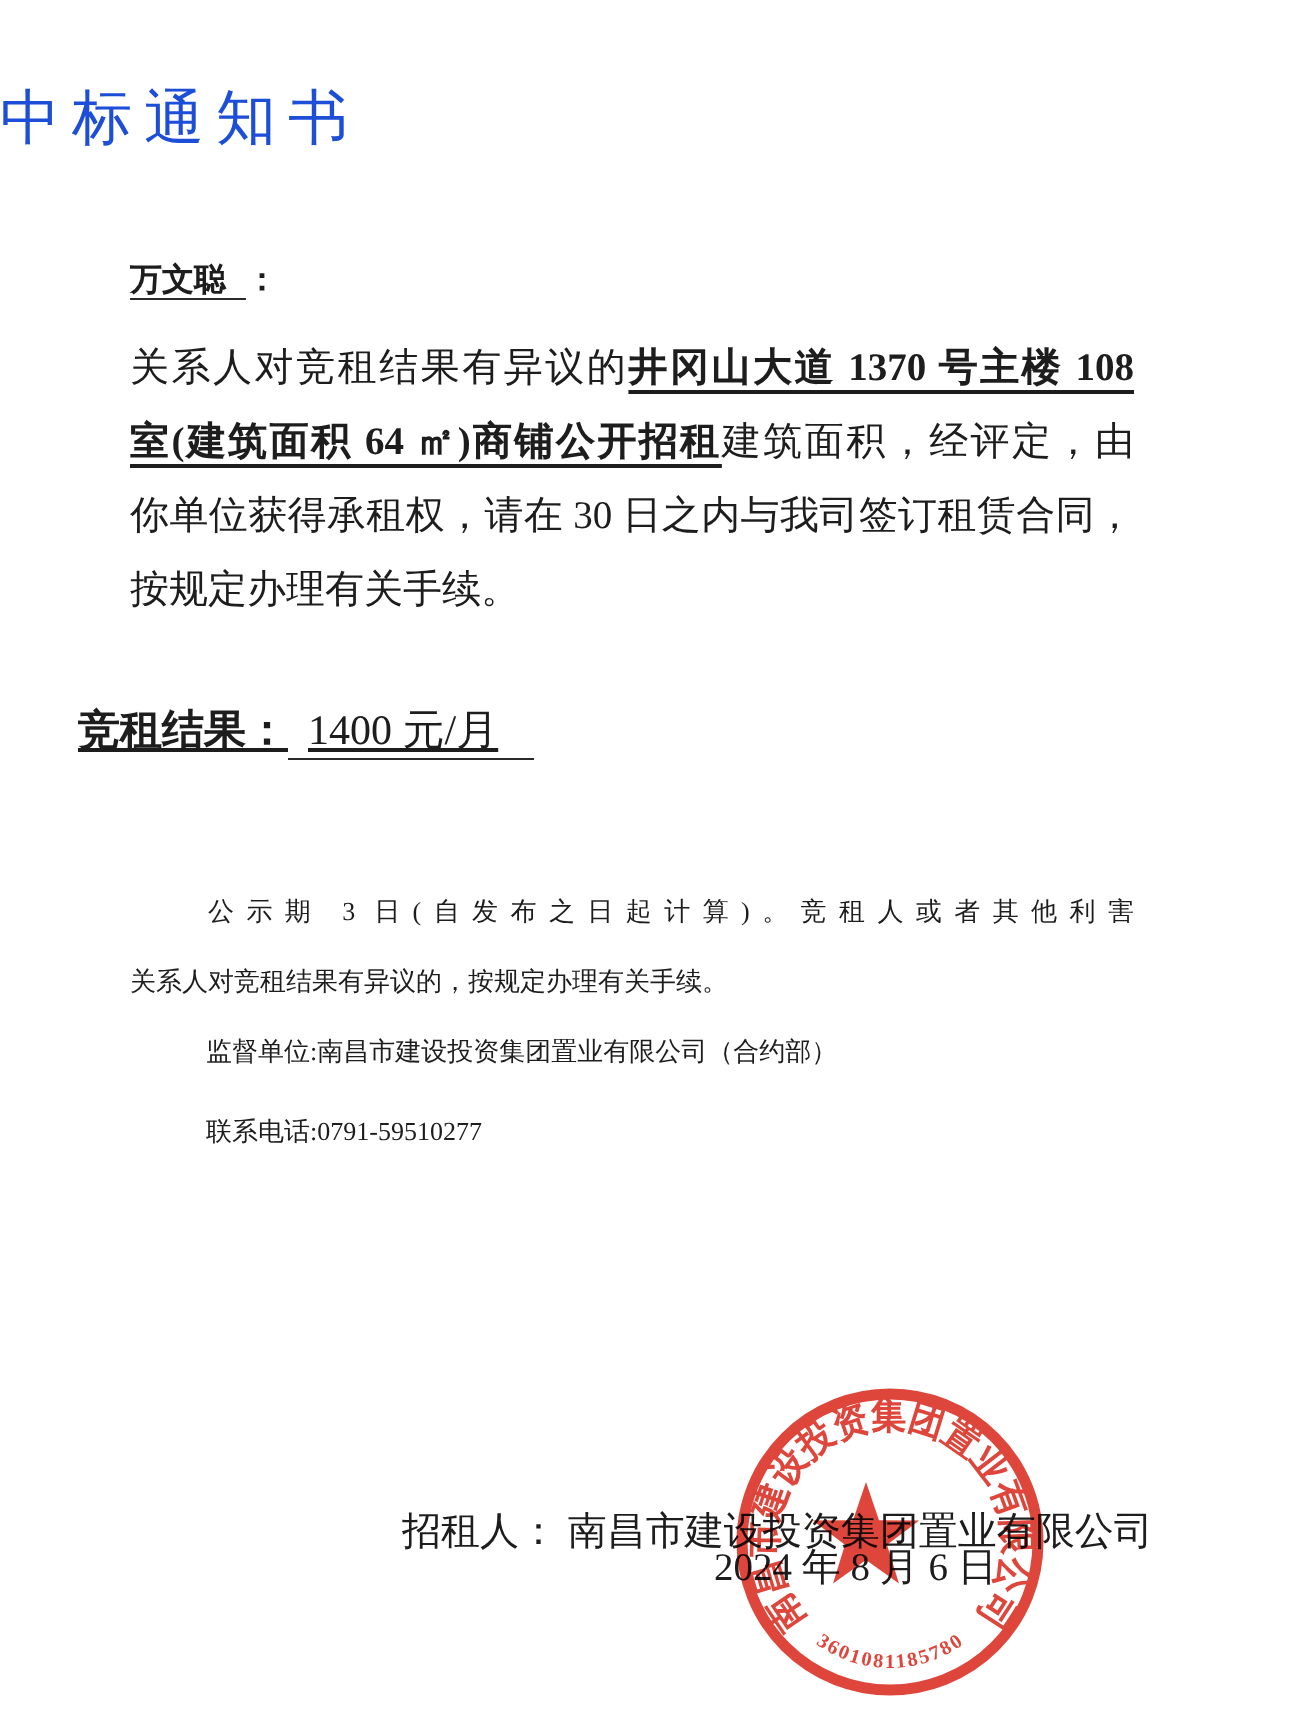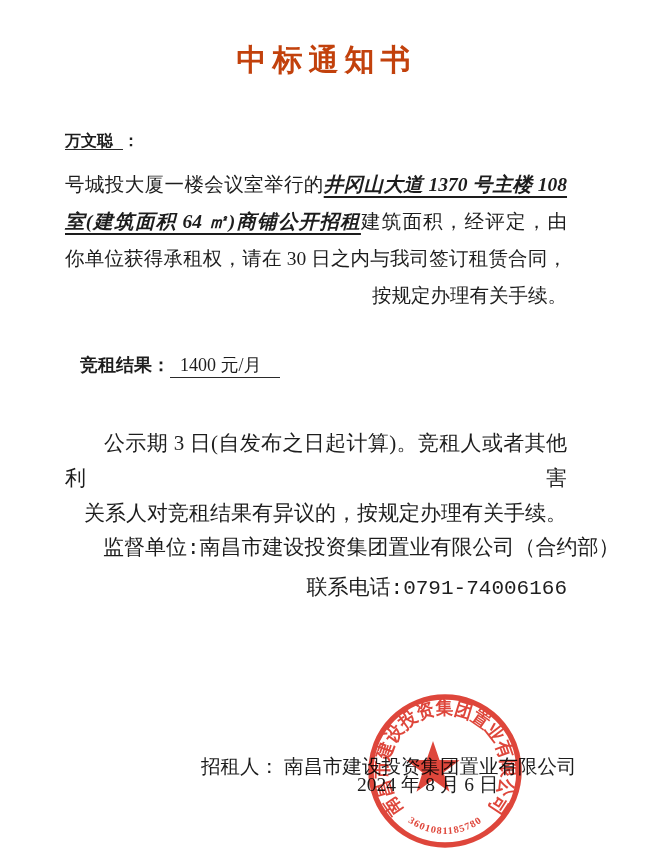--- a/index.html
+++ b/index.html
@@ -9,66 +9,65 @@
     height: 863px;
     background: #ffffff;
     overflow: hidden;
     font-family: "Liberation Serif", "DejaVu Serif", serif;
     color: #1d1d1d;
   }
   .title {
     padding-top: 42px;
     font-size: 30px;
     line-height: 36px;
-    font-weight: bold;
-    text-align: center;
+    font-weight: normal;
     letter-spacing: 6px;
-    color: #c2410c;
+    color: #1d4ed8;
   }
   .salutation {
     margin: 50px 0 0 65px;
     font-size: 16px;
     line-height: 26px;
     font-weight: bold;
   }
   .salutation .name {
     border-bottom: 1.6px solid #2a2a2a;
     padding-right: 10px;
   }
   .bodyblock {
     margin: 12px 65px 0 65px;
     width: 502px;
     font-size: 19.5px;
     line-height: 37px;
   }
-  .line { white-space: nowrap; text-align: right; }
+  .line { white-space: nowrap; }
   .j { text-align: justify; text-align-last: justify; white-space: normal; }
   .indent { text-indent: 39px; }
-  .indent2 { padding-left: 38px; font-family: Liberation Mono, monospace; }
+  .indent2 { padding-left: 38px; }
   .em {
     font-weight: bold;
     text-decoration: underline;
     text-decoration-thickness: 1.6px;
     text-underline-offset: 5px;
-    font-style: italic;
   }
   .result {
-    margin: 36px 0 0 80px;
-    font-size: 18px;
+    margin: 36px 0 0 39px;
+    font-size: 21px;
     line-height: 30px;
+    text-decoration: underline;
   }
   .result .label { font-weight: bold; }
   .result .value {
     border-bottom: 1.6px solid #2a2a2a;
     padding: 0 18px 2px 10px;
   }
   .notice {
-    margin: 46px 65px 0 65px;
+    margin: 58px 65px 0 65px;
     width: 502px;
-    font-size: 21px;
+    font-size: 13px;
     line-height: 35px;
   }
   .notice .phone-line { margin-top: 5px; }
   .sig-lessor {
     position: absolute;
     left: 201px;
     top: 754px;
     font-size: 19.5px;
     line-height: 26px;
   }
@@ -101,35 +100,35 @@
 
 <div class="page">
 
   <div class="title">中标通知书</div>
 
   <div class="salutation">
     <span class="name">万文聪</span><span>：</span>
   </div>
 
   <div class="bodyblock">
-    <div class="line j"><span>号城投大厦一楼会议室举行的</span><span class="em">井冈山大道 1370 号主楼 108</span></div>
+    <div class="line j"><span>关系人对竞租结果有异议的</span><span class="em">井冈山大道 1370 号主楼 108</span></div>
     <div class="line j"><span class="em">室(建筑面积 64 ㎡)商铺公开招租</span><span>建筑面积，经评定，由</span></div>
     <div class="line j"><span>你单位获得承租权，请在 30 日之内与我司签订租赁合同，</span></div>
     <div class="line"><span>按规定办理有关手续。</span></div>
   </div>
 
   <div class="result">
     <span class="label">竞租结果：</span><span class="value">1400 元/月</span>
   </div>
 
   <div class="notice">
     <div class="line j indent"><span>公示期 3 日(自发布之日起计算)。竞租人或者其他利害</span></div>
     <div class="line"><span>关系人对竞租结果有异议的，按规定办理有关手续。</span></div>
     <div class="line indent2"><span>监督单位:南昌市建设投资集团置业有限公司（合约部）</span></div>
-    <div class="line indent2 phone-line"><span>联系电话:0791-74006166</span></div>
+    <div class="line indent2 phone-line"><span>联系电话:0791-59510277</span></div>
   </div>
 
   <div class="sig-lessor">招租人： 南昌市建设投资集团置业有限公司</div>
   <div class="sig-date">2024 年 8 月 6 日</div>
 
   <svg class="seal" viewBox="0 0 170 170" xmlns="http://www.w3.org/2000/svg">
     <defs>
       <path id="companyArc" d="M 44.7 125.3 A 57 57 0 1 1 125.3 125.3" fill="none"></path>
       <path id="codeArc" d="M 46.2 134.6 A 63 63 0 0 0 123.8 134.6" fill="none"></path>
     </defs>

